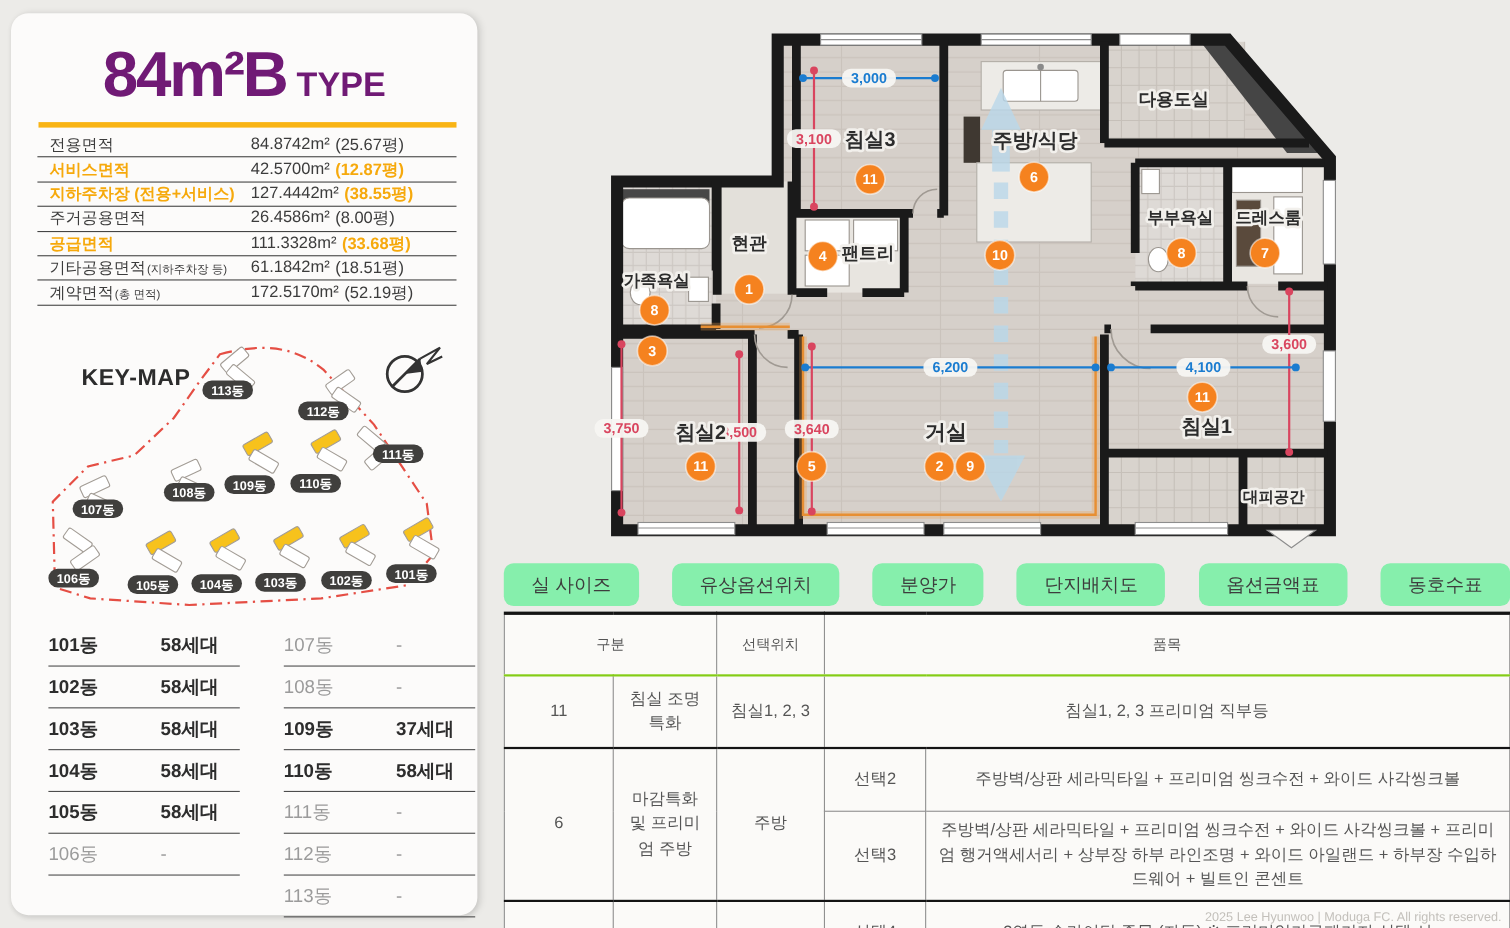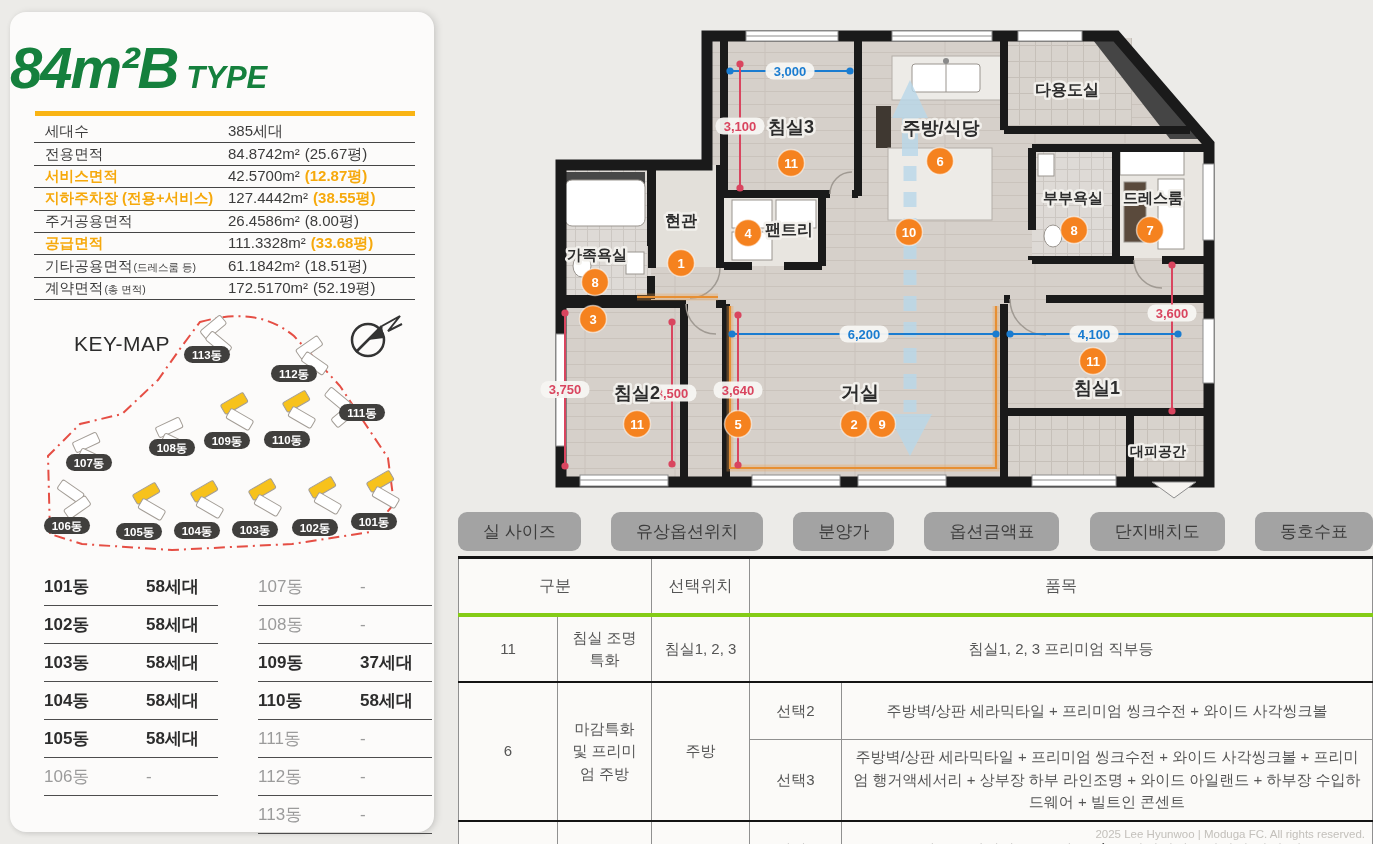--- a/index.html
+++ b/index.html
@@ -1,48 +1,48 @@
 <!DOCTYPE html>
 <html><head>
 <meta charset="utf-8">
 <style>
   html,body{margin:0;padding:0;}
   body{width:1373px;height:844px;background:#ecebe8;overflow:hidden;position:relative;
        font-family:"Liberation Sans","DejaVu Sans",sans-serif;color:#3c3c3c;}
   .card{position:absolute;left:10px;top:12px;width:424px;height:820px;background:#fcfbfa;
         border-radius:16px;box-shadow:3px 0 7px rgba(0,0,0,.10),0 2px 5px rgba(0,0,0,.07);}
-  .title-wrap{position:absolute;top:22px;left:0;right:0;text-align:left;color:#15803d;white-space:nowrap;font-style:italic;}
+  .title-wrap{position:absolute;top:22px;left:0;right:0;text-align:center;color:#701a75;white-space:nowrap;}
   .title-main{font-size:58px;font-weight:800;letter-spacing:-2px;}
   .title-suffix{font-size:31px;font-weight:600;margin-left:9px;}
   .title-bar{position:absolute;top:99px;left:25px;right:19px;height:5px;background:#f9b414;}
   .specs{position:absolute;top:109px;left:24px;right:19px;}
   .spec-row{position:relative;height:21.4px;border-bottom:1.4px solid #454545;display:flex;align-items:center;font-size:14.6px;}
   .spec-label{padding-left:11px;white-space:nowrap;display:flex;align-items:baseline;gap:1px;}
   .spec-suffix{font-size:10.5px;}
   .spec-value{position:absolute;left:194px;display:flex;gap:5px;white-space:nowrap;font-size:15px;}
   .spec-row.hl .spec-label,.spec-row.hl .paren{color:#f6a90c;font-weight:700;}
   .keymap{position:absolute;top:296px;left:12px;width:400px;height:262px;}
-  .keymap-title{position:absolute;left:52px;top:24px;font-size:21px;font-weight:400;color:#2c2c2c;letter-spacing:.5px;}
+  .keymap-title{position:absolute;left:52px;top:24px;font-size:21px;font-weight:700;color:#2c2c2c;letter-spacing:.5px;}
   .keymap svg.km{position:absolute;inset:0;}
   .compass{position:absolute;right:16px;top:-4px;}
   .units{position:absolute;top:556px;left:34px;right:14px;height:266px;}
   .units-col{position:absolute;top:0;width:174px;}
   .units-col.right{left:214px;}
   .unit-row{height:37px;border-bottom:1.6px solid #4d4d4d;display:flex;align-items:center;font-size:17px;color:#9b9b9b;}
   .unit-row .dong{width:102px;}
   .unit-row.strong{color:#2d2d2d;font-weight:700;}
   .plan{position:absolute;left:540px;top:14px;width:690px;height:500px;}
   .tabs{position:absolute;left:458px;top:512px;width:915px;display:flex;justify-content:space-between;}
-  .tab{background:#a3a3a3;border-radius:9px;padding:8px 25px;font-size:17px;color:#3d3d3d;white-space:nowrap;}
+  .tab{background:#86efac;border-radius:9px;padding:8px 25px;font-size:17px;color:#3d3d3d;white-space:nowrap;}
   .opt-wrap{position:absolute;left:458px;top:556px;width:915px;}
   table.opt{width:100%;border-collapse:collapse;background:#fbfaf8;table-layout:fixed;
             border-top:3px solid #141414;border-bottom:3px solid #141414;}
   table.opt th,table.opt td{border:1px solid #909090;text-align:center;vertical-align:middle;
             font-size:15px;color:#555;padding:6px 10px;line-height:1.5;font-weight:400;}
-  table.opt thead th{height:42px;font-size:16px;border-bottom:4px solid #84cc16;text-align:center;}
+  table.opt thead th{height:42px;font-size:13px;border-bottom:2px solid #84cc16;text-align:center;}
   table.opt tbody tr:nth-child(1) td{height:52px;}
   table.opt tbody tr:nth-child(2) td{height:44px;}
   table.opt tbody tr:nth-child(3) td{height:56px;}
   table.opt tbody tr:nth-child(4) td{height:46px;}
   table.opt tr.thick td{border-top:2.6px solid #141414;}
   .footer{position:absolute;right:8px;top:828px;font-size:11.5px;color:#c3c0bb;}
 </style>
 </head>
 <body>
 
@@ -50,28 +50,20 @@
 
   <div class="card">
     <div class="title-wrap">
       <span class="title-main">84m²B</span><span class="title-suffix">TYPE</span>
     </div>
     <div class="title-bar"></div>
 
     <div class="specs">
         <div class="spec-row">
           <div class="spec-label">
-            <span>세대수</span>
-          </div>
-          <div class="spec-value">
-            <span class="num">385세대</span>
-          </div>
-        </div>
-        <div class="spec-row">
-          <div class="spec-label">
             <span>전용면적</span>
           </div>
           <div class="spec-value">
             <span class="num">84.8742m²</span>
             <span class="paren">(25.67평)</span>
           </div>
         </div>
         <div class="spec-row hl">
           <div class="spec-label">
             <span>서비스면적</span>
@@ -104,21 +96,21 @@
             <span>공급면적</span>
           </div>
           <div class="spec-value">
             <span class="num">111.3328m²</span>
             <span class="paren">(33.68평)</span>
           </div>
         </div>
         <div class="spec-row">
           <div class="spec-label">
             <span>기타공용면적</span>
-            <span class="spec-suffix">(드레스룸 등)</span>
+            <span class="spec-suffix">(지하주차장 등)</span>
           </div>
           <div class="spec-value">
             <span class="num">61.1842m²</span>
             <span class="paren">(18.51평)</span>
           </div>
         </div>
         <div class="spec-row">
           <div class="spec-label">
             <span>계약면적</span>
             <span class="spec-suffix">(총 면적)</span>
@@ -543,22 +535,22 @@
             <text x="553" y="351.5" text-anchor="middle" font-size="13" font-weight="bold" fill="#ffffff">11</text>
           </g>
         </g>
     </svg>
   </div>
 
   <div class="tabs">
       <div class="tab">실 사이즈</div>
       <div class="tab">유상옵션위치</div>
       <div class="tab">분양가</div>
+      <div class="tab">단지배치도</div>
       <div class="tab">옵션금액표</div>
-      <div class="tab">단지배치도</div>
       <div class="tab">동호수표</div>
     </div>
 
   <div class="opt-wrap">
     <table class="opt">
       <colgroup>
         <col style="width:99px">
           <col style="width:94px">
           <col style="width:98px">
           <col style="width:92px">

